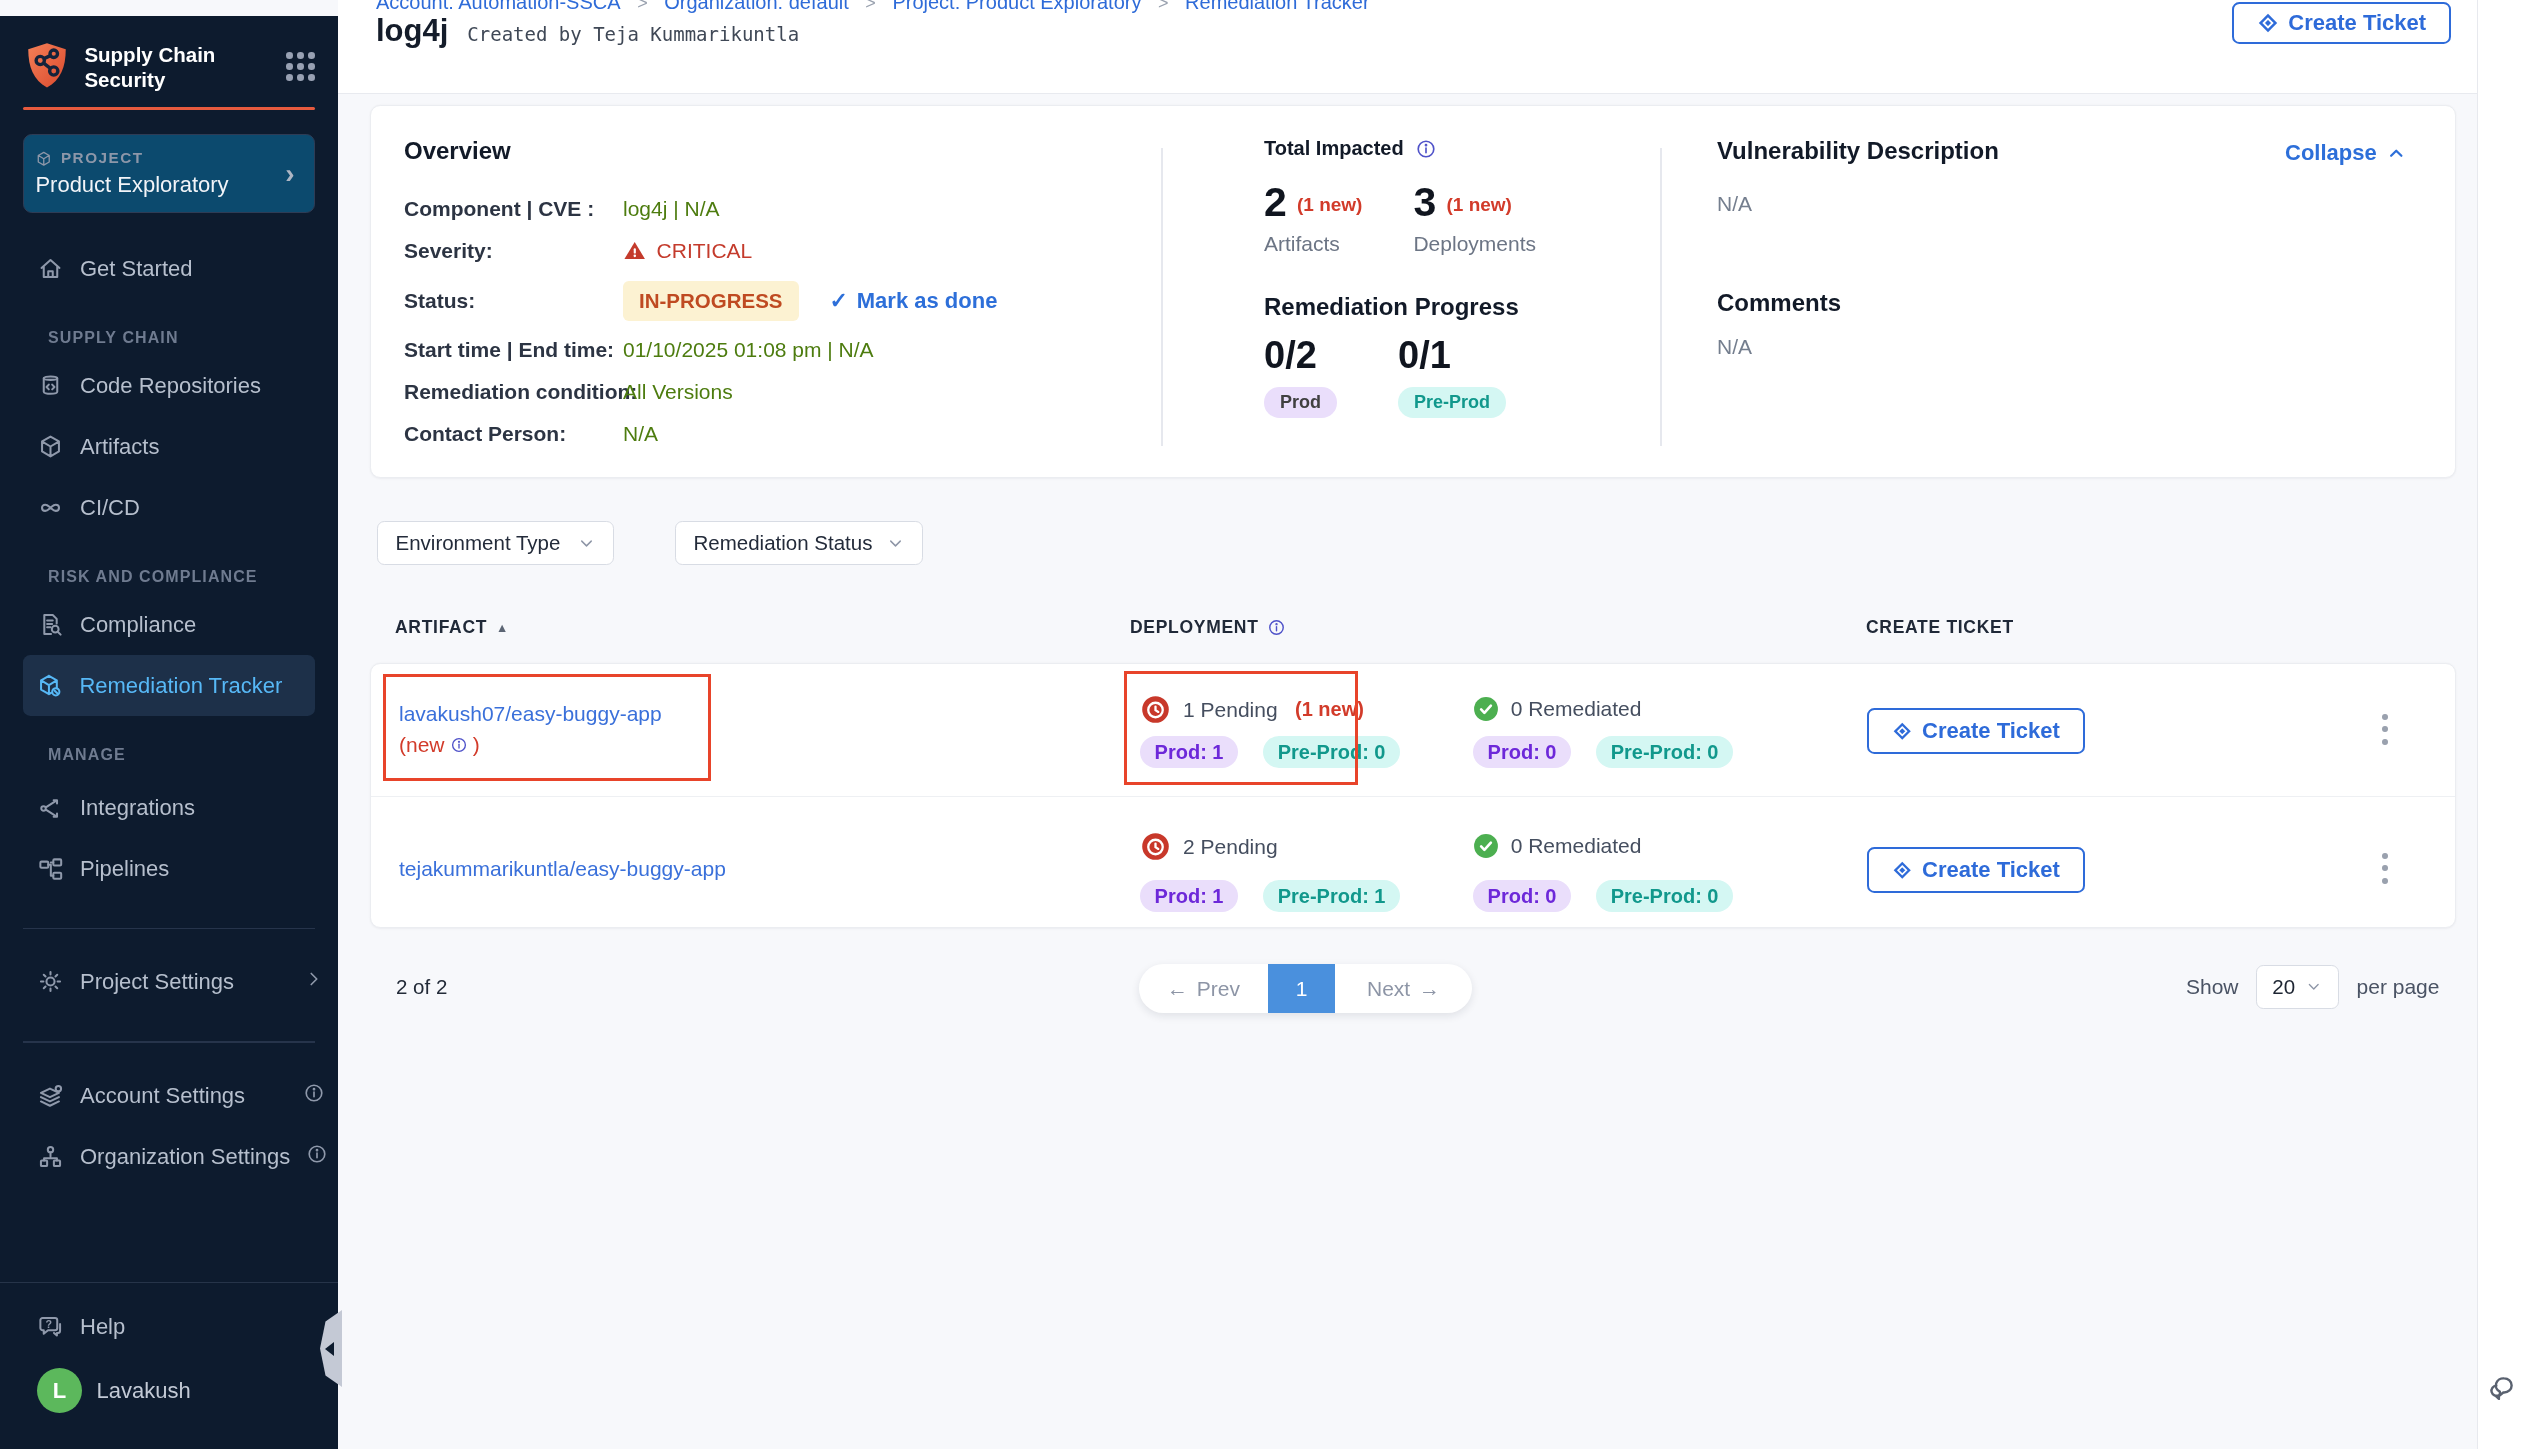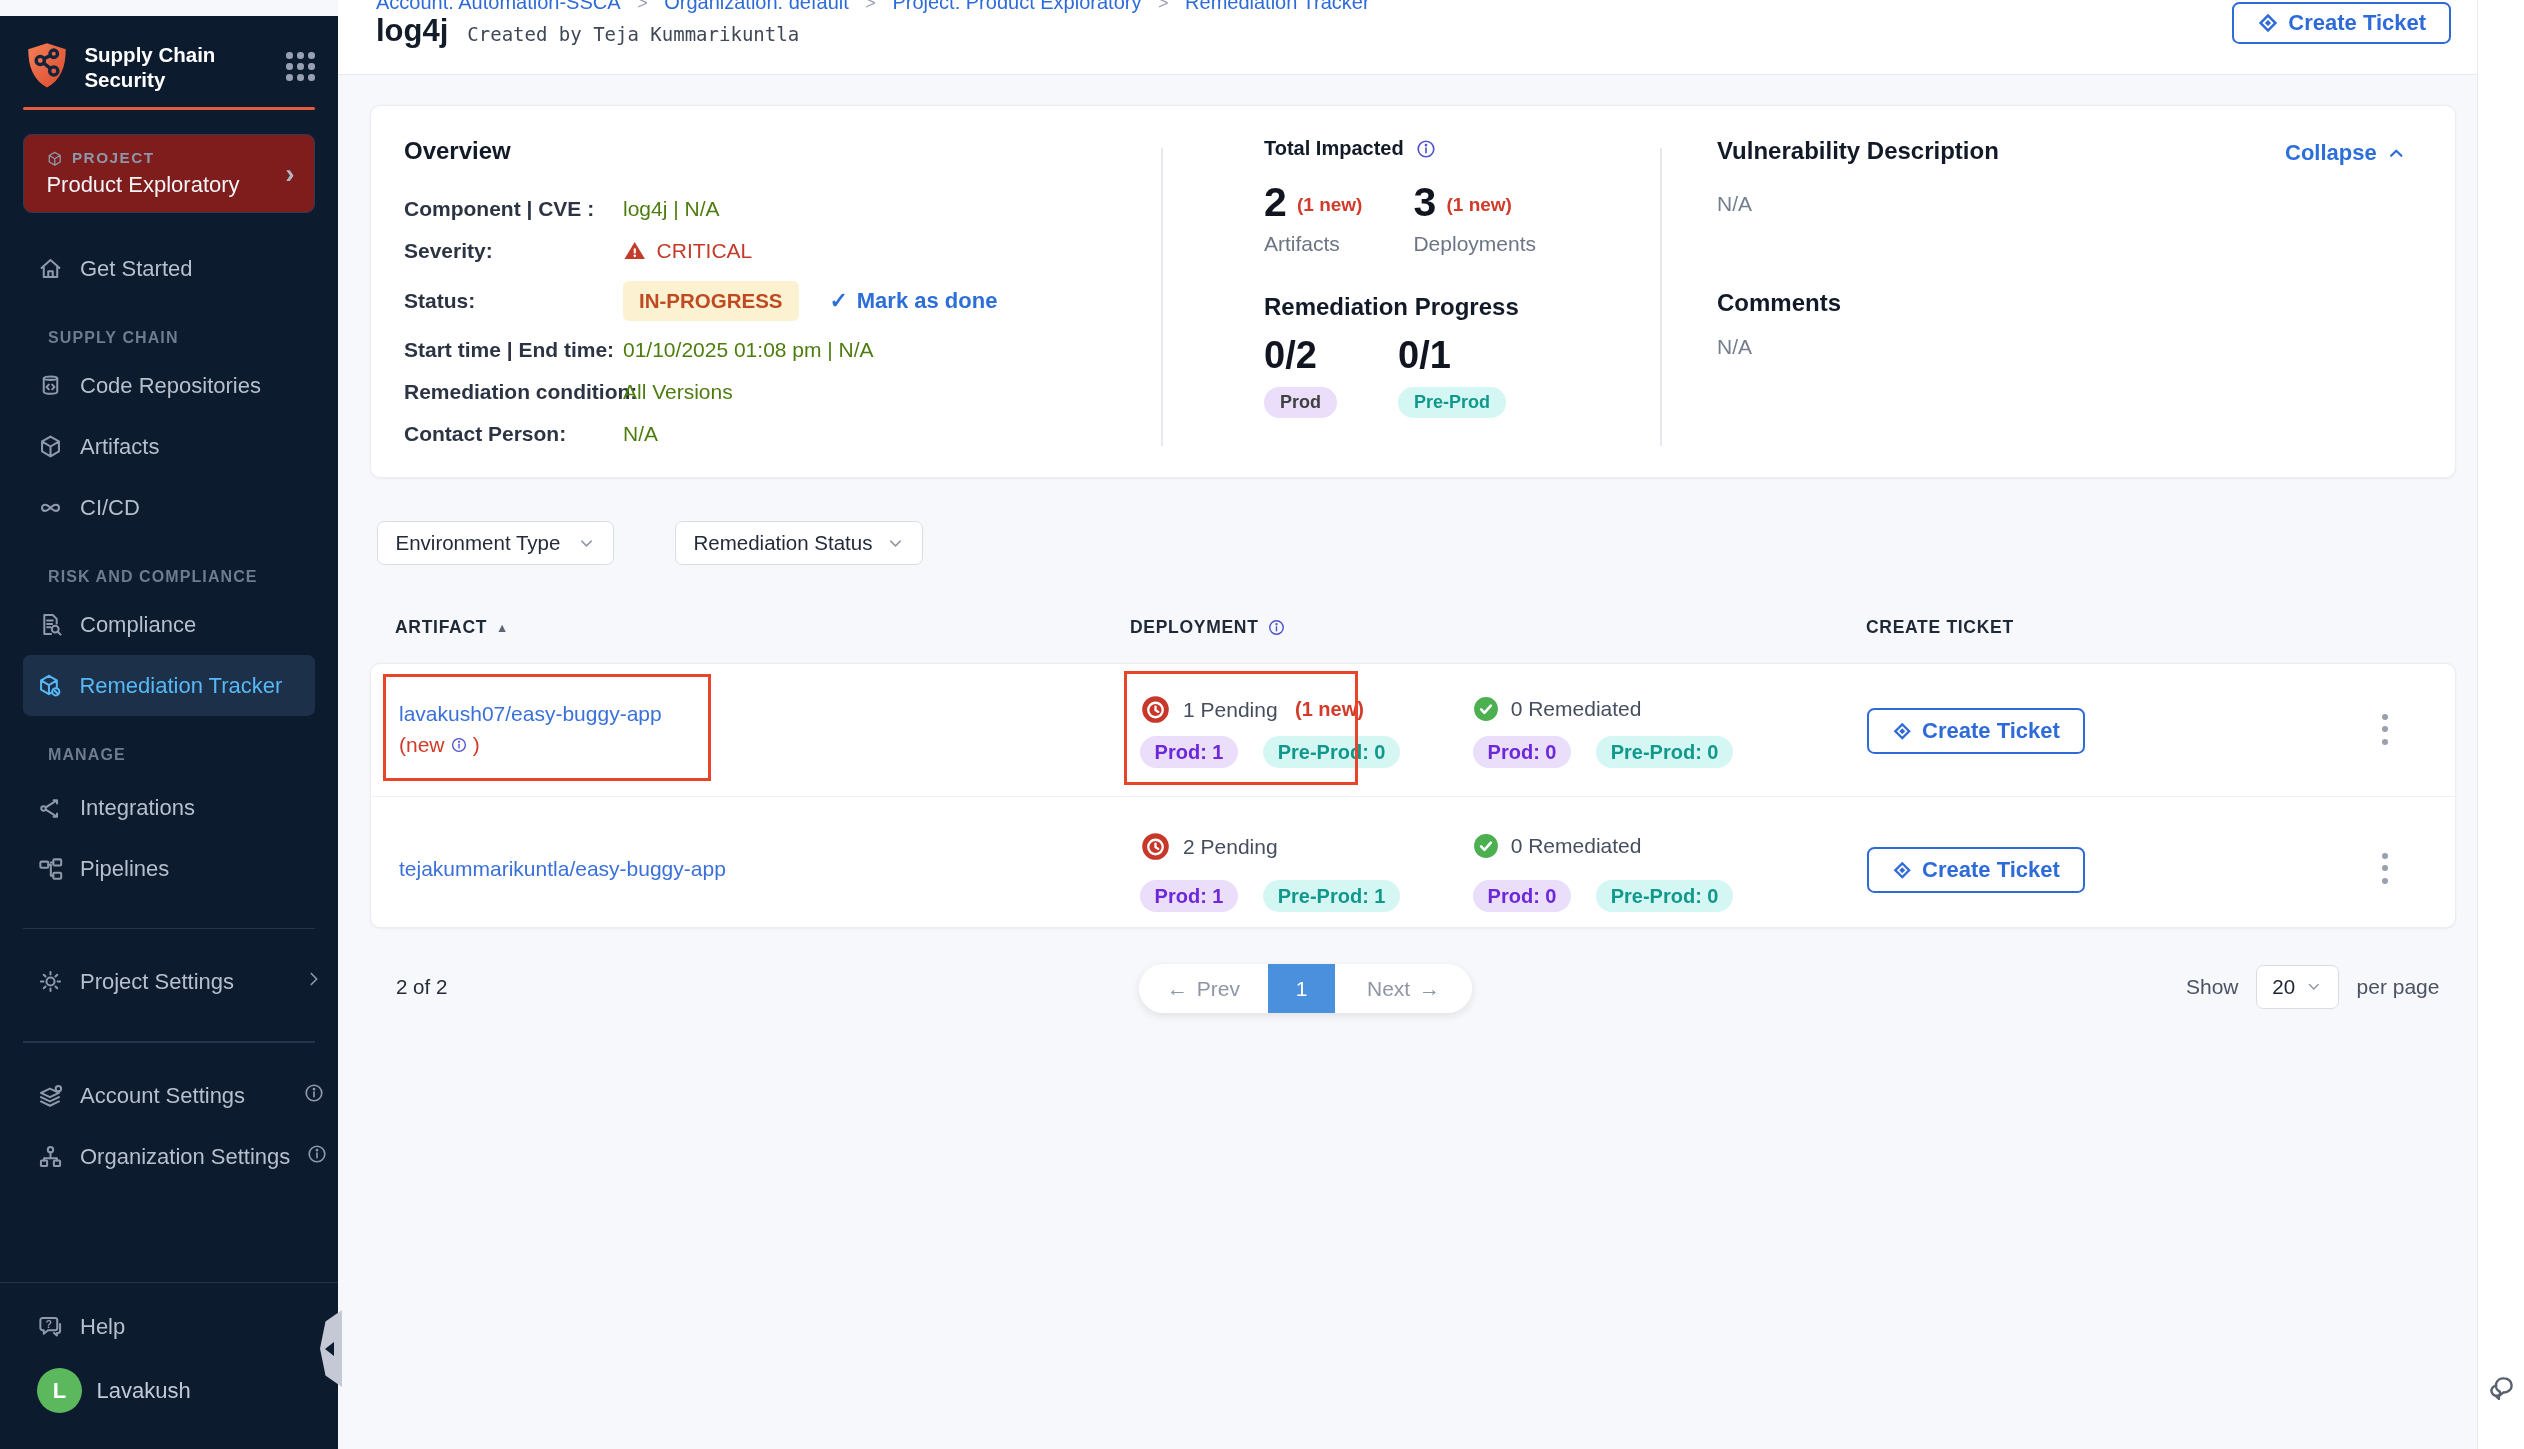--- a/index.html
+++ b/index.html
@@ -9,22 +9,22 @@
   
   .sidebar { position: absolute; left: 0; top: 16px; width: 338px; height: 1449px;
     background: #0d1b2e; color: #b6bfcd; z-index: 10; }
   .brand { display: flex; align-items: center; padding: 25px 23.4px 0 23.4px; }
   .brand-logo { width: 48px; height: 51px; flex: none; }
   .brand-title { margin-left: 13px; font-size: 20.5px; font-weight: bold; color: #fff; line-height: 25px; flex: 1; }
   .apps-grid { display: grid; grid-template-columns: repeat(3, 6.6px); gap: 4.4px; cursor: pointer; }
   .apps-grid i { width: 6.6px; height: 6.6px; border-radius: 50%; background: #98a1b3; }
   .brand-underline { height: 3.7px; background: #e65a3e; margin: 14.6px 23.4px 0; border-radius: 2.2px; }
 
-  .project-card { position: relative; margin: 24px 23.4px 0; background: #7f1d1d;
-    border: 1.5px solid #2e3c55; border-radius: 8.8px; padding: 14px 22px; cursor: pointer; }
+  .project-card { position: relative; margin: 24px 23.4px 0; background: #0c4a6e;
+    border: 1.5px solid #2e3c55; border-radius: 8.8px; padding: 14px 11px; cursor: pointer; }
   .project-label { display: flex; align-items: center; gap: 8px; color: #8d97a9;
     font-size: 15.3px; font-weight: bold; letter-spacing: 1.5px; }
   .project-label svg { width: 17.5px; height: 17.5px; }
   .project-name { margin-top: 5.1px; color: #f2f4f8; font-size: 22px; }
   .proj-chevron { position: absolute; right: 19px; top: 50%; transform: translateY(-50%);
     color: #aeb6c4; font-size: 28px; font-weight: bold; }
 
   nav { margin-top: 25px; }
   .nav-item { display: flex; align-items: center; gap: 16px; height: 61px;
     padding: 0 13px 0 37px; font-size: 22px; color: #b6bfcd; cursor: pointer; white-space: nowrap; }
@@ -54,21 +54,21 @@
   .collapse-handle .tri { width: 0; height: 0; border-top: 7.3px solid transparent;
     border-bottom: 7.3px solid transparent; border-right: 9.5px solid #0d1b2e; }
 
   
   .main { position: absolute; left: 338px; top: 0; width: 2187px; height: 1449px; }
   .right-strip { position: absolute; right: 0; top: 0; width: 48px; height: 100%;
     background: #fff; border-left: 1.5px solid #e7e9ee; z-index: 5; }
   .chat-fab { position: absolute; left: 50%; transform: translateX(-50%); bottom: 41px;
     color: #59616f; cursor: pointer; }
 
-  .topbar { position: absolute; left: 0; top: 0; right: 48px; height: 75px;
+  .topbar { position: absolute; left: 0; top: 0; right: 48px; height: 94px;
     background: #fff; border-bottom: 1.5px solid #e8eaef; }
   .breadcrumb { position: absolute; left: 38px; top: -8.8px; font-size: 20px; white-space: nowrap; }
   .breadcrumb .bc-link { color: #2e6bd8; margin-right: 11px; cursor: pointer; }
   .breadcrumb .sep { color: #98a0ae; margin-right: 11px; font-size: 18px; }
   .page-title-row { position: absolute; left: 38px; top: 13px; display: flex; align-items: center; gap: 19px; }
   .page-title { font-size: 31px; font-weight: bold; color: #141c2a; }
   .page-subtitle { font-family: "DejaVu Sans Mono", monospace; font-size: 19px; color: #3f4856; margin-top: 5.8px; }
   .btn-create-top { position: absolute; left: 1894px; top: 1.5px; width: 219px; height: 42px;
     border: 2.2px solid #2e6bd9; border-radius: 7.3px; background: #fff; color: #2e6bd9;
     font-size: 22px; font-weight: bold; display: flex; align-items: center; justify-content: center;

